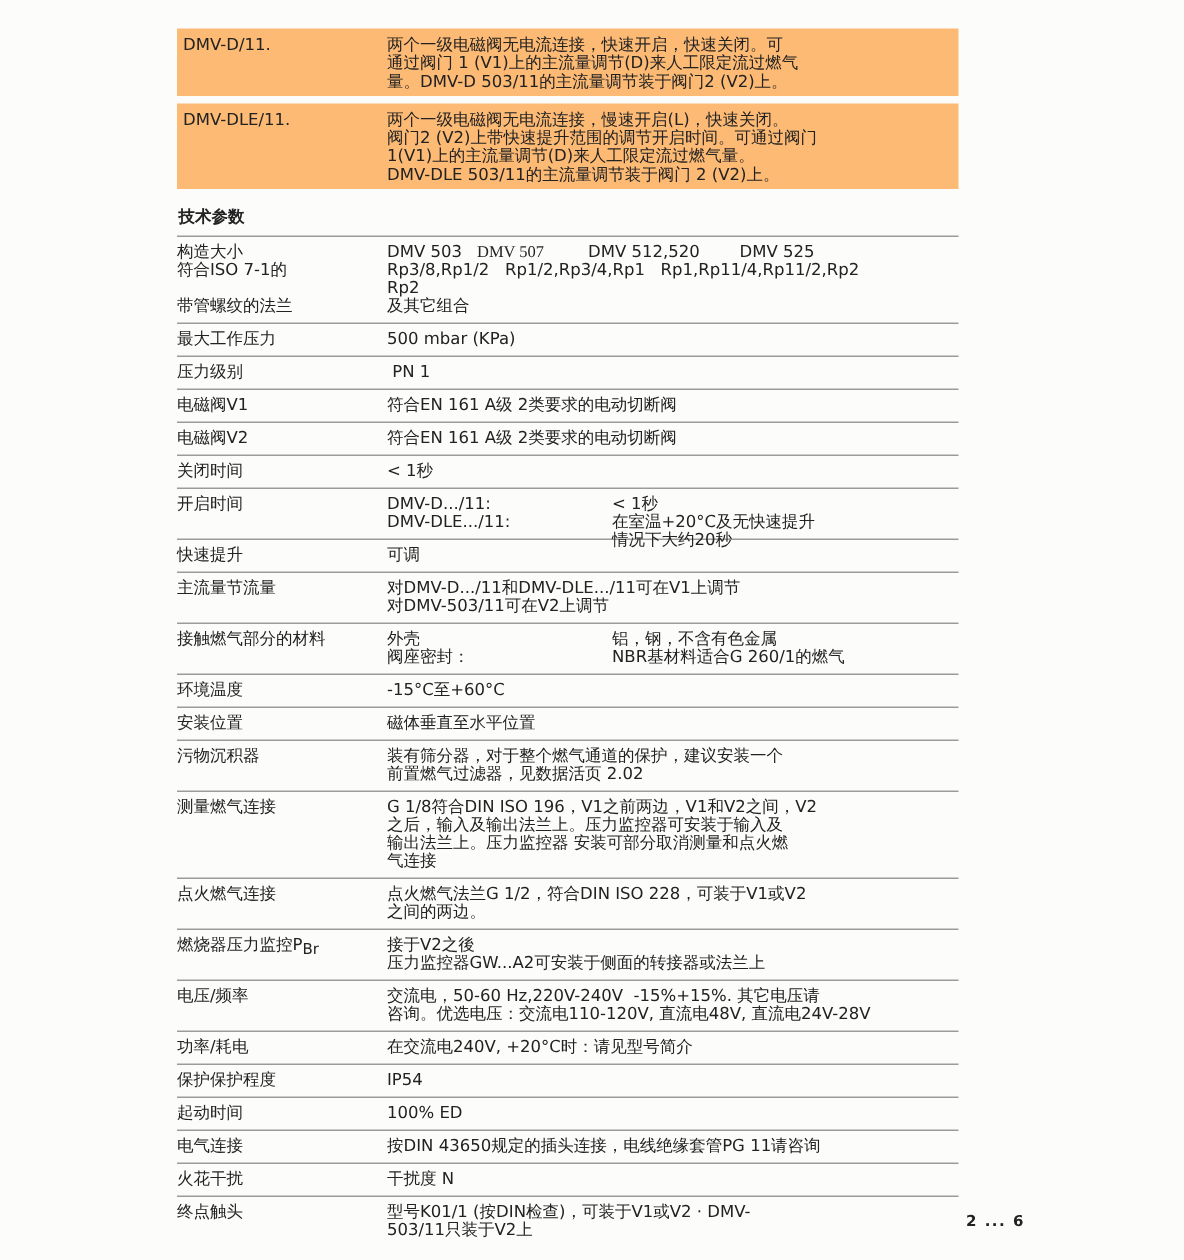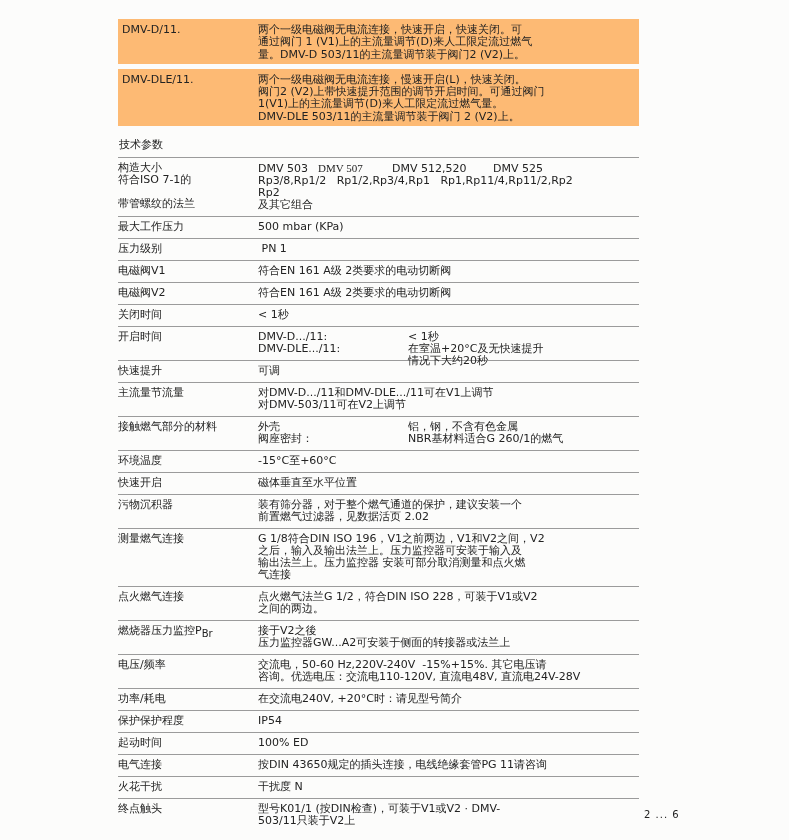--- a/index.html
+++ b/index.html
@@ -8,36 +8,36 @@
     background:#fcfcfb;color:#222;
     font-family:"DejaVu Sans",sans-serif;
   }
   .content{position:absolute;left:118px;top:19px;width:521px;}
   .intro-block{
     background:#fdba74;display:flex;align-items:flex-start;
     padding:5px 6px 3px 4px;margin-bottom:5px;
   }
   .intro-label{width:136px;flex:none;font-size:11px;line-height:12px;}
   .intro-desc{font-size:11px;line-height:12.3px;white-space:pre;}
-  .section-title{font-size:11px;margin:11px 0 5px 1px;font-weight:normal;}
+  .section-title{font-size:11px;margin:11px 0 5px 1px;font-weight:bold;}
   .spec-table{width:100%;}
   .spec-row{display:flex;border-top:1px solid #9b9b9b;padding:4px 0 5px;}
   .spec-label{width:140px;flex:none;font-size:11px;line-height:12px;}
   .spec-label div{white-space:pre;}
   .spec-value{flex:1;position:relative;font-size:11px;line-height:12px;}
   .spec-value div{white-space:pre;}
   .spec-value2{position:absolute;left:150px;top:0;}
   sub{font-size:10px;}
   .model-line span{display:inline-block;}
   .mw0{width:60px;}
   .mw1{width:74px;font-family:Liberation Serif, serif;}
   .mw2{width:101px;}
   .page-ref{
     position:absolute;left:644px;top:809px;
-    font-size:10px;font-weight:normal;letter-spacing:1px;
+    font-size:10px;font-weight:bold;letter-spacing:1px;
   }
 </style>
 </head>
 <body>
 
 <div class="content">
   <div>
       <div class="intro-block">
         <div class="intro-label">DMV-D/11.</div>
         <div class="intro-desc"><div>两个一级电磁阀无电流连接，快速开启，快速关闭。可</div><div>通过阀门 1 (V1)上的主流量调节(D)来人工限定流过燃气</div><div>量。DMV-D 503/11的主流量调节装于阀门2 (V2)上。</div></div>
@@ -143,21 +143,21 @@
       <div class="spec-row">
         <div class="spec-label">
           <div>环境温度</div>
         </div>
         <div class="spec-value">
           <div>-15°C至+60°C</div>
         </div>
       </div>
       <div class="spec-row">
         <div class="spec-label">
-          <div>快速开启</div>
+          <div>安装位置</div>
         </div>
         <div class="spec-value">
           <div>磁体垂直至水平位置</div>
         </div>
       </div>
       <div class="spec-row">
         <div class="spec-label">
           <div>污物沉积器</div>
         </div>
         <div class="spec-value">

